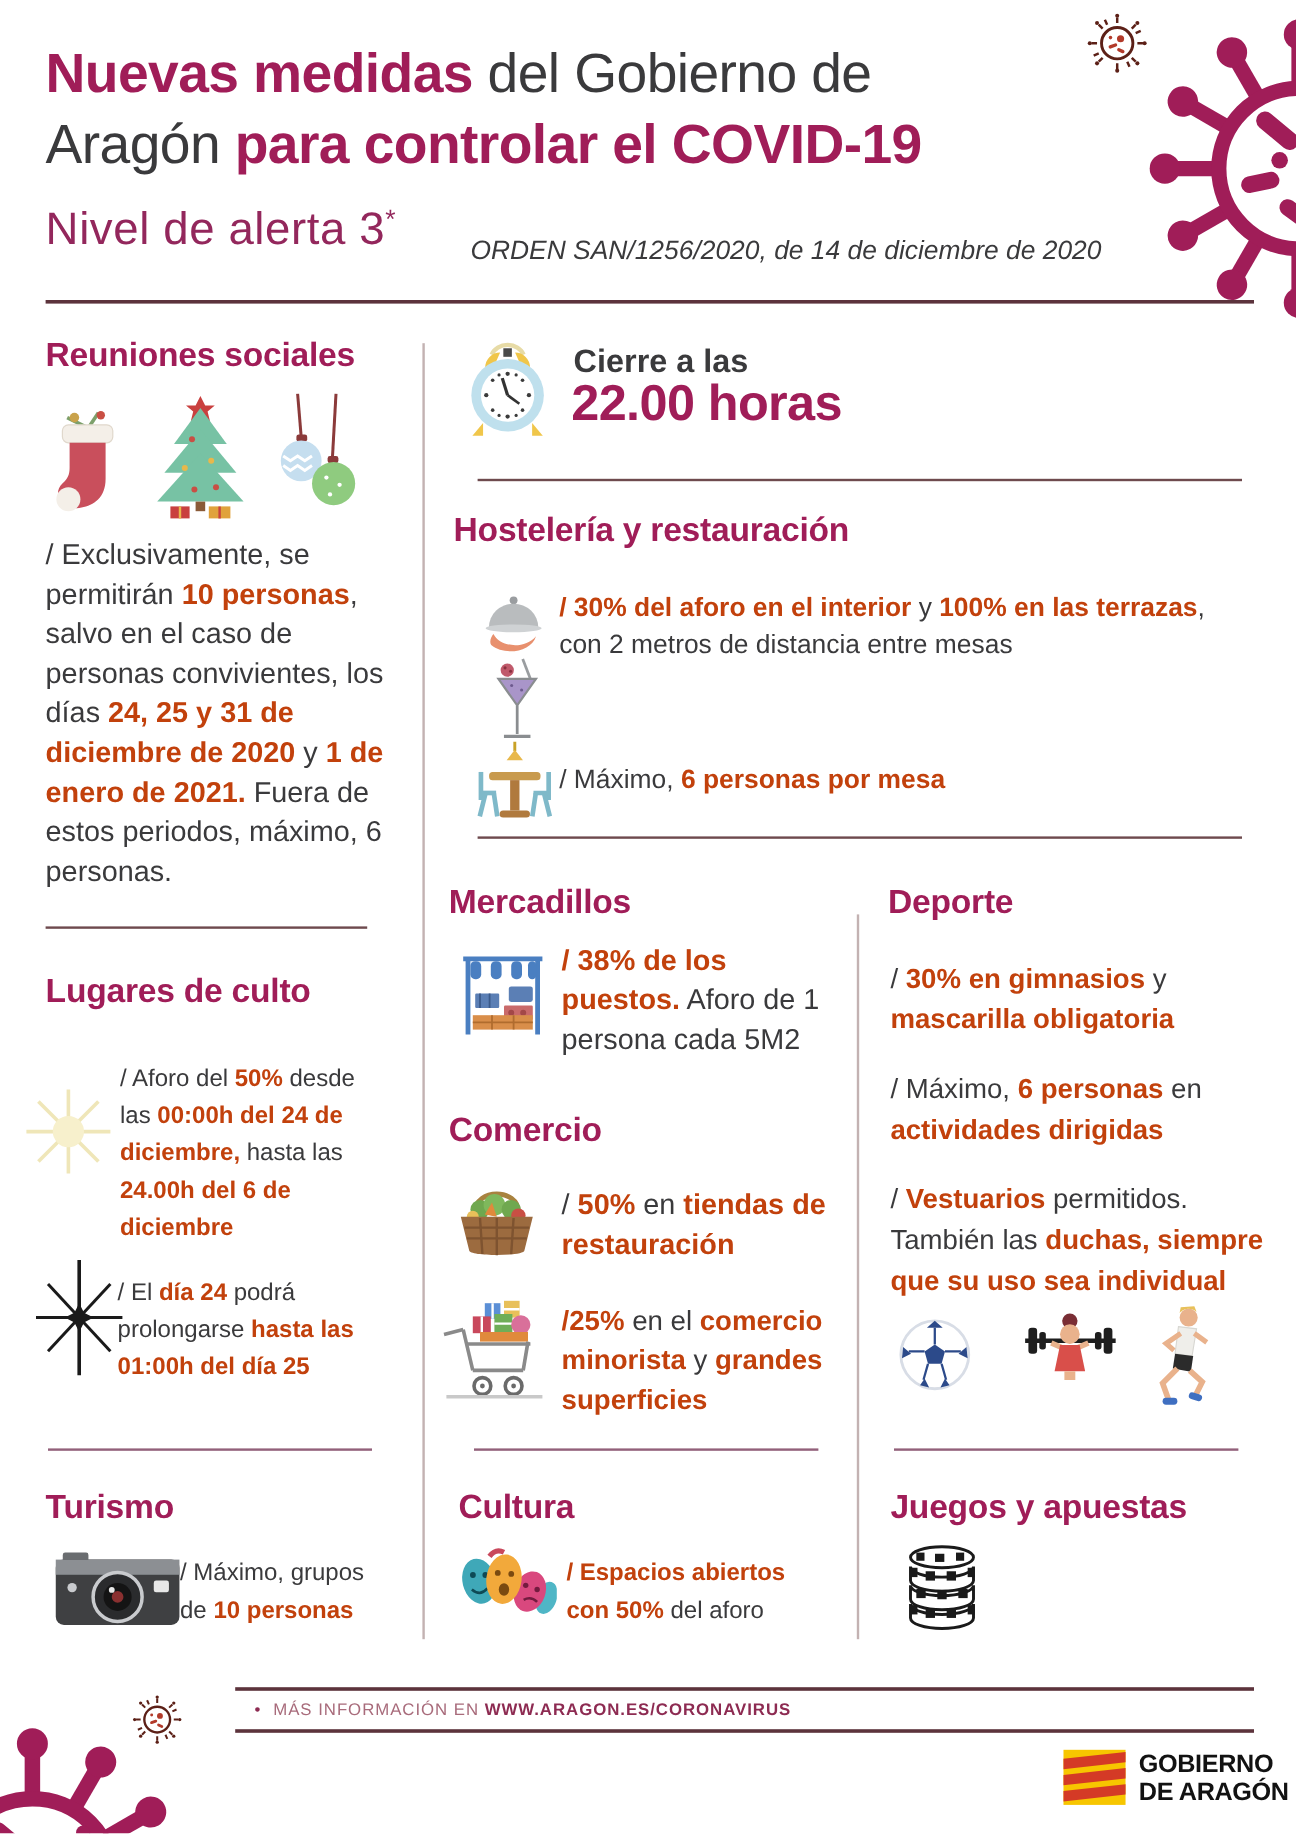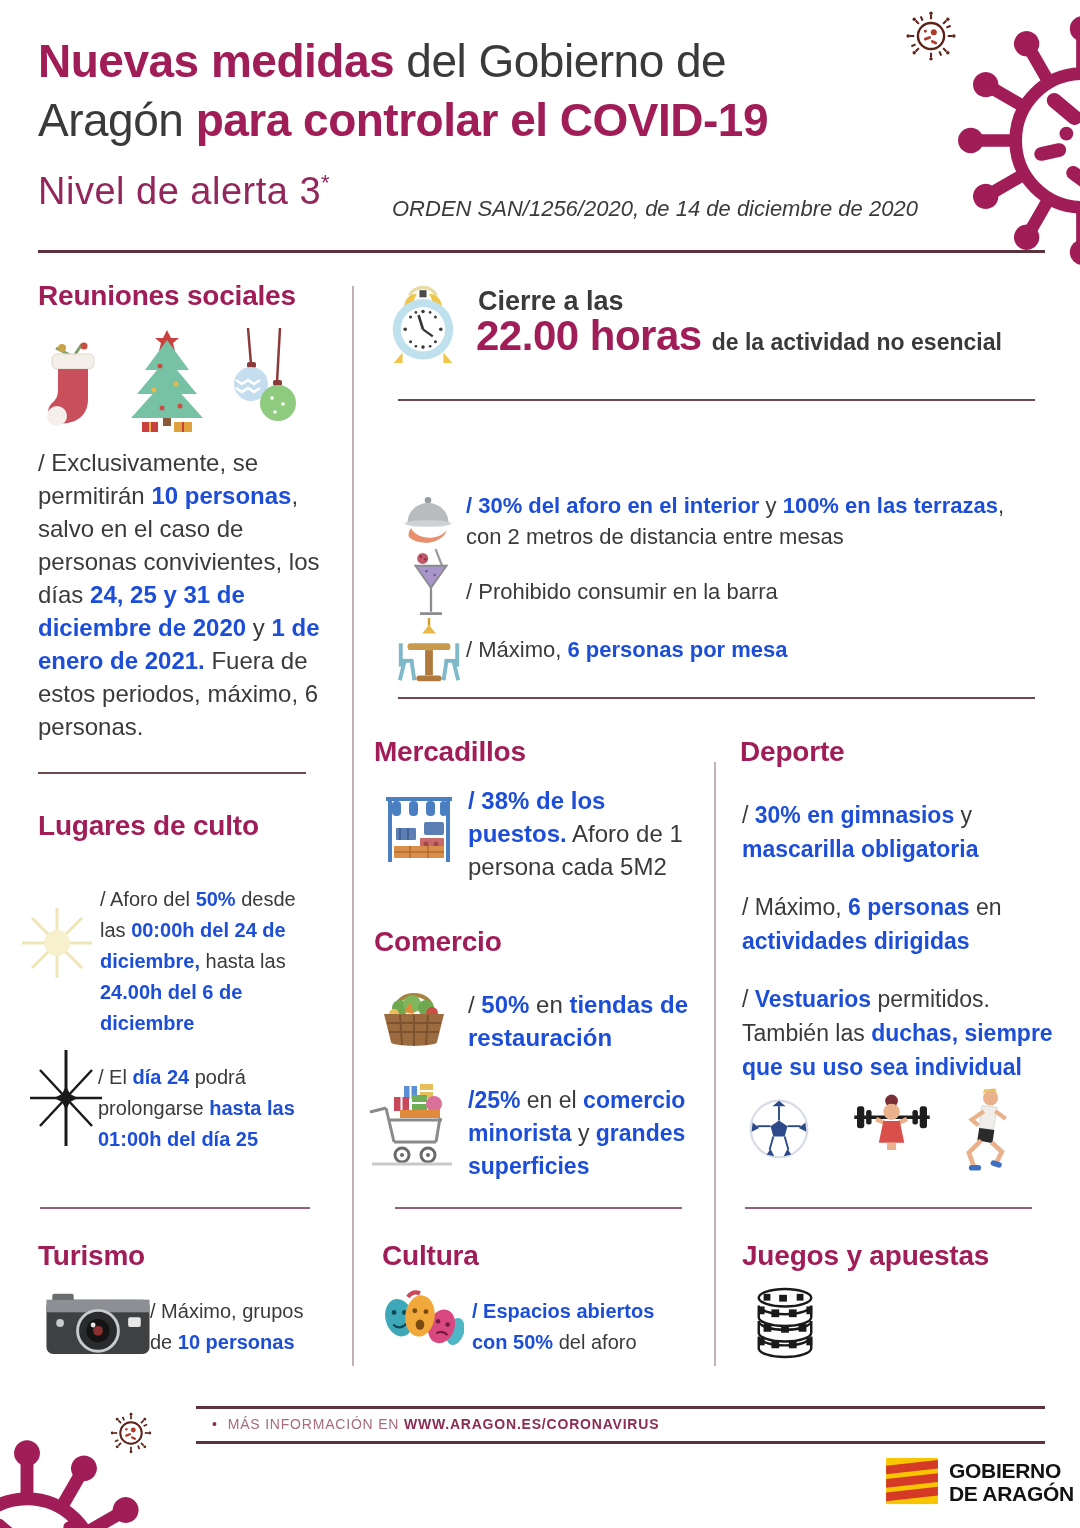--- a/index.html
+++ b/index.html
@@ -10,21 +10,21 @@
   .hr.dark{background:#5c333c;height:3px;}
   .hr.mauve{background:#92607a;}
   .vdiv{position:absolute;width:2px;background:#c3b2b2;}
   .title{font-size:46px;line-height:59px;letter-spacing:-0.5px;font-weight:400;}
   .title b{color:#a01d58;font-weight:700;}
   .alert{font-size:38px;font-weight:400;color:#93275c;letter-spacing:0.5px;}
   .alert sup{font-size:22px;}
   .orden{font-style:italic;font-size:22px;color:#3a3a3c;font-weight:500;}
   .sec-title{font-size:28px;font-weight:700;color:#a01d58;letter-spacing:-0.2px;text-align:right;}
   .rich{font-weight:400;}
-  .rich b{font-weight:700;color:#1d4ed8;}
+  .rich b{font-weight:700;color:#c2410c;}
   .t24{font-size:24px;line-height:33px;}
   .t23{font-size:23px;line-height:34px;}
   .t22{font-size:20px;line-height:31px;}
   .t22m{font-size:22px;line-height:31px;}
   .cierre1{font-size:27px;font-weight:700;color:#3a3a3c;}
   .cierre2{display:flex;align-items:baseline;}
   .cierre-time{font-size:42px;font-weight:700;color:#a01d58;letter-spacing:-0.5px;}
   .cierre-suffix{font-size:23px;font-weight:700;color:#3a3a3c;margin-left:10px;}
   .footer-info{font-size:14px;letter-spacing:0.8px;color:#a86b7b;font-weight:500;}
   .footer-info .url{color:#8d2b52;font-weight:700;}
@@ -229,45 +229,44 @@
         <circle cx="53" cy="33" r="1.5"></circle>
       <circle cx="37" cy="71" r="1.5"></circle>
         <circle cx="53" cy="71" r="1.5"></circle>
     </g>
     <line x1="45" y1="52" x2="40" y2="36" stroke="#333" stroke-width="3"></line>
     <line x1="45" y1="52" x2="56" y2="60" stroke="#333" stroke-width="2.5"></line>
   </svg>
   <div class="abs cierre1" style="left:478px;top:286px">Cierre a las</div>
   <div class="abs cierre2" style="left:476px;top:312px">
     <span class="cierre-time">22.00 horas</span>
-    <span class="cierre-suffix">de la actividad no esencial</span>
   </div>
   <div class="hr" style="left:398px;top:399px;width:637px"></div>
 
+  <div class="abs sec-title" style="left:378px;top:426px">Hostelería y restauración</div>
 
   <svg class="abs" style="left:400px;top:488px" width="56" height="60" viewBox="0 0 60 62">
     <circle cx="30" cy="12" r="3.5" fill="#9a9da0"></circle>
     <path d="M8,36 A22,21 0 0 1 52,36 Z" fill="#b9bcbe"></path>
     <ellipse cx="30" cy="37" rx="25" ry="3.5" fill="#cfd2d4"></ellipse>
     <path d="M12,42 C18,54 40,56 50,44 C46,58 22,62 10,52 C8,49 10,44 12,42 Z" fill="#e8906e"></path>
   </svg>
   <div class="abs rich t22m" style="left:466px;top:490px;width:600px"><b>/ 30% del aforo en el interior</b><span> y </span><b>100% en las terrazas</b><span>,</span><br><span>con 2 metros de distancia entre mesas</span></div>
 
   <svg class="abs" style="left:408px;top:546px" width="46" height="80" viewBox="0 0 50 84">
     <line x1="30" y1="2" x2="37" y2="20" stroke="#9a9da0" stroke-width="2.5"></line>
     <circle cx="16" cy="12" r="6" fill="#c05a6b"></circle>
       <circle cx="14" cy="10" r="1.4" fill="#8a3040"></circle>
       <circle cx="19" cy="13" r="1.4" fill="#8a3040"></circle>
     <polygon points="8,20 42,20 25,44" fill="#a995c9" stroke="#8a8d90" stroke-width="2"></polygon>
     <circle cx="20" cy="26" r="1.4" fill="#6d5a8e"></circle>
       <circle cx="29" cy="30" r="1.4" fill="#6d5a8e"></circle>
     <line x1="25" y1="44" x2="25" y2="70" stroke="#8a8d90" stroke-width="2.5"></line>
     <line x1="13" y1="72" x2="37" y2="72" stroke="#8a8d90" stroke-width="3"></line>
   </svg>
-  <div class="abs rich t22m" style="left:466px;top:576px;width:500px"><span>/ Prohibido consumir en la barra</span></div>
 
   <svg class="abs" style="left:390px;top:618px" width="78" height="72" viewBox="0 0 80 74">
     <line x1="40" y1="0" x2="40" y2="8" stroke="#c9a227" stroke-width="2.5"></line>
     <polygon points="33,16 47,16 40,7" fill="#e8b84b"></polygon>
     <g stroke="#7fb9c9" stroke-width="4" fill="none">
       <line x1="11" y1="26" x2="11" y2="50"></line>
         <line x1="11" y1="44" x2="24" y2="44"></line>
       <line x1="15" y1="44" x2="10" y2="64"></line>
         <line x1="22" y1="44" x2="25" y2="64"></line>
       <line x1="69" y1="26" x2="69" y2="50"></line>

